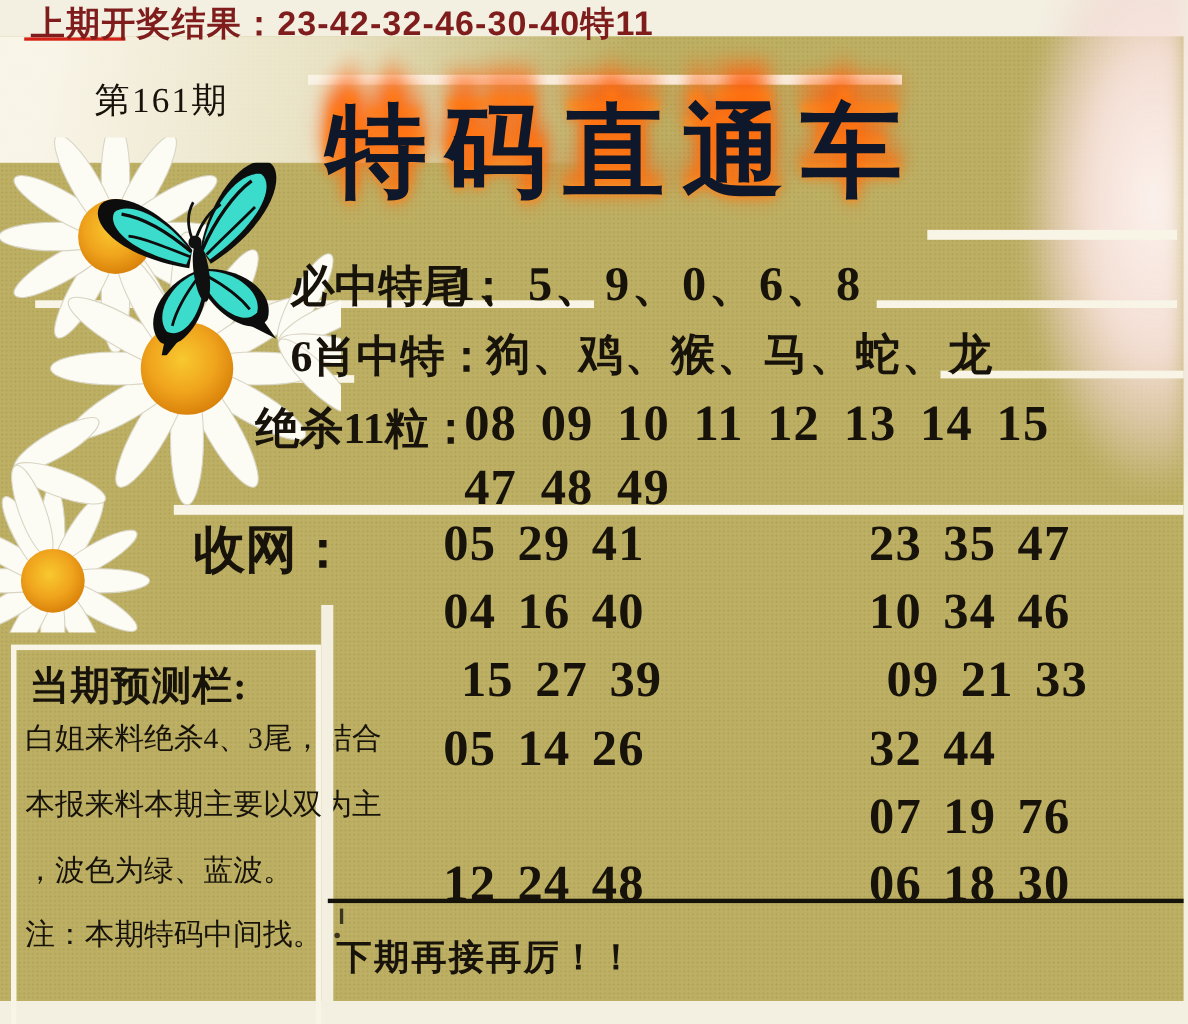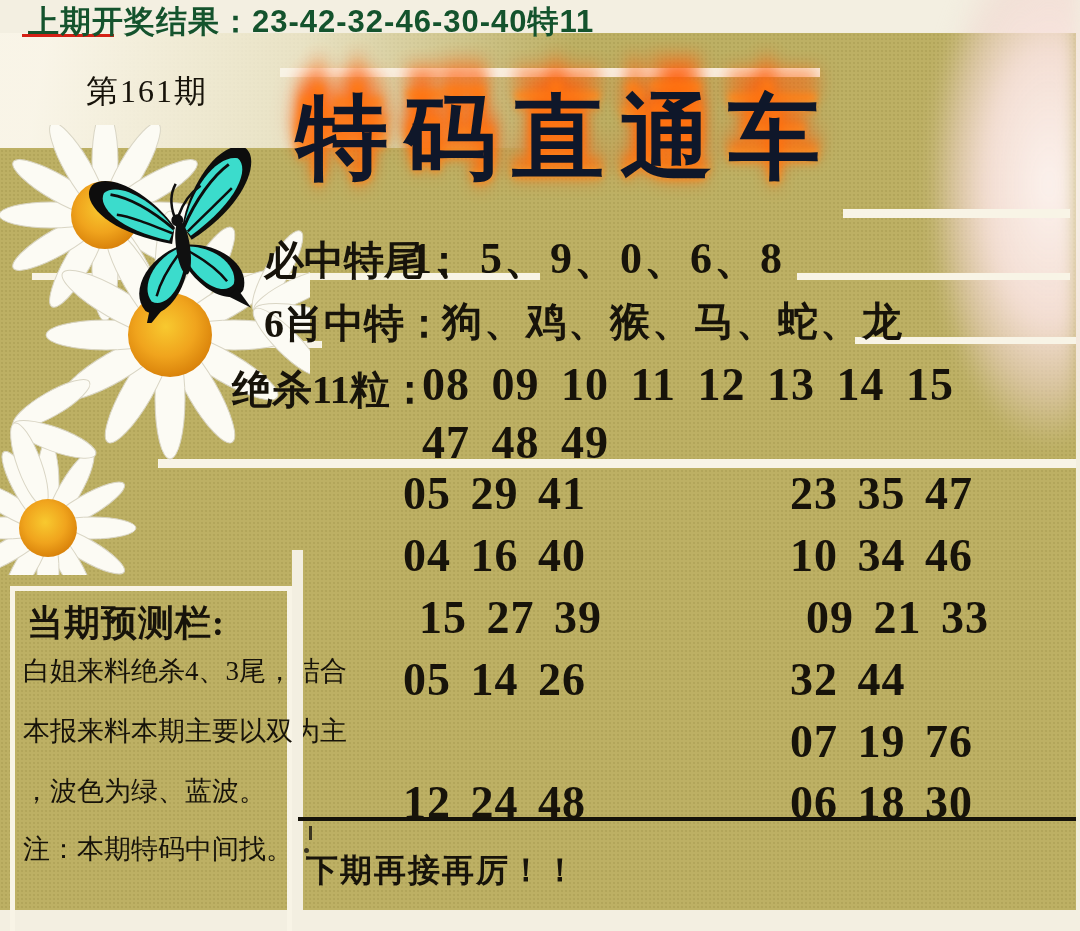--- a/index.html
+++ b/index.html
@@ -11,21 +11,21 @@
        background:linear-gradient(100deg,rgba(250,246,234,0.98) 6%,rgba(250,246,234,0.72) 38%,rgba(250,246,234,0) 72%);}
   .pink-blob{position:absolute;right:2px;top:-40px;width:240px;height:700px;
        background:radial-gradient(ellipse 62% 46% at 88% 32%,rgba(253,243,240,0.98) 0%,rgba(248,226,221,0.92) 42%,rgba(240,213,206,0.55) 64%,rgba(240,213,206,0) 82%);
        filter:blur(9px);}
   .wline{position:absolute;background:#f8f4e6;}
   .vstrip{position:absolute;left:292px;top:550px;width:11px;height:366px;background:#f3efe1;}
   .blackline{position:absolute;left:298px;top:817px;width:778px;height:4px;background:#15120a;}
   .red-underline{position:absolute;left:22px;top:34px;width:92px;height:3px;background:#d42015;}
 
   .result{position:absolute;left:28px;top:1px;font-family:"Liberation Sans","DejaVu Sans",sans-serif;
-          font-weight:bold;font-size:31px;color:#14532d;letter-spacing:1px;white-space:nowrap;}
+          font-weight:bold;font-size:31px;color:#7f1d1d;letter-spacing:1px;white-space:nowrap;}
   .period{position:absolute;left:86px;top:70px;font-size:32px;letter-spacing:2px;}
 
   .title-wrap{position:absolute;left:296px;top:86px;width:560px;height:140px;}
   .tlayer{position:absolute;left:0;top:0;font-weight:bold;font-size:92px;letter-spacing:16px;
           line-height:1.15;white-space:nowrap;}
   .flame-back{color:#ff6f12;filter:blur(8px);transform:translateY(-16px) scaleY(1.35);opacity:.95;}
   .flame-mid{color:#ffa22e;filter:blur(3px);transform:translateY(-5px) scaleY(1.1);opacity:.8;}
   .flame-main{color:#0f172a;text-shadow:0 -10px 12px rgba(255,110,10,0.85),0 -24px 22px rgba(255,60,0,0.5),0 3px 6px rgba(255,130,25,0.45);}
 
   .cjk{white-space:nowrap;}
@@ -185,20 +185,21 @@
   <div class="row-tail-label cjk">必中特尾：</div>
   <div class="row-tail-value cjk">1、5、9、0、6、8</div>
   <div class="row-zodiac-label cjk">6肖中特：</div>
   <div class="row-zodiac-value cjk">狗、鸡、猴、马、蛇、龙</div>
   <div class="kill-label cjk">绝杀11粒：</div>
   <div class="kill-lines">
     <div>08 09 10 11 12 13 14 15</div>
     <div>47 48 49</div>
   </div>
 
+  <div class="net-label cjk">收网：</div>
   <div class="num-row" style="top:471px;">
     <span>05 29 41</span>
     <span class="num-right">23 35 47</span>
   </div>
   <div class="num-row" style="top:533px;">
     <span>04 16 40</span>
     <span class="num-right">10 34 46</span>
   </div>
   <div class="num-row" style="top:595px;margin-left:16px;">
     <span>15 27 39</span>

